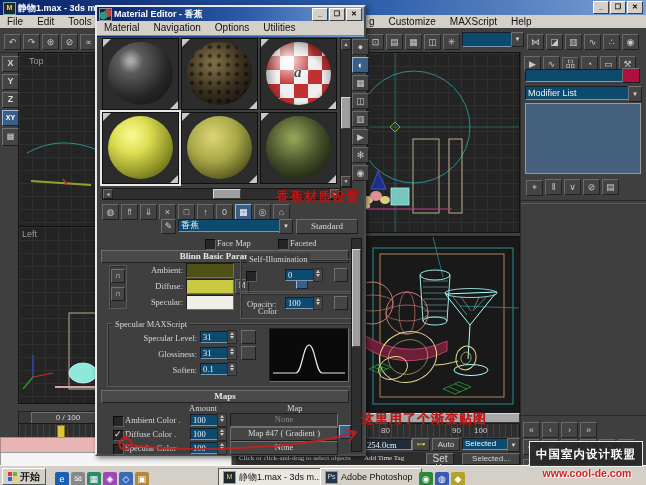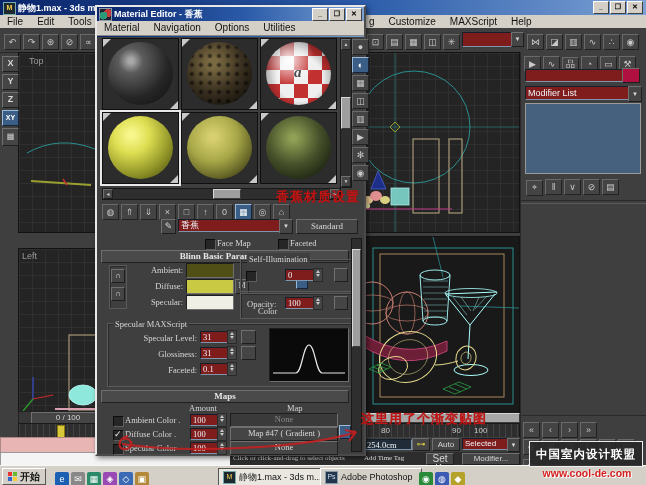--- a/index.html
+++ b/index.html
@@ -8,21 +8,21 @@
   .abs{position:absolute;}
   .serif{font-family:"Liberation Serif",serif;}
   
   .tbar{background:linear-gradient(90deg,#0a246a,#2a5aa8 55%,#7aa0d4);color:#fff;font-weight:bold;font-size:9px;}
   .mbar{background:#d4d0c8;color:#111;font-size:10px;}
   .mitem{display:inline-block;padding:0 7px;line-height:13px;}
   .winbtn{display:inline-block;width:14px;height:11px;background:#d4d0c8;border:1px solid;border-color:#fff #404040 #404040 #fff;color:#000;font-size:7px;line-height:9px;text-align:center;font-weight:bold;margin-left:1px;}
   
   .btn3{background:#454545;border:1px solid;border-color:#707070 #1e1e1e #1e1e1e #707070;color:#d8d8d8;text-align:center;}
   .btn3.disabled{background:#3a3a3a;border-color:#1e1e1e #707070 #707070 #1e1e1e;color:#8a8a8a;}
-  .fld{background:#7f1d1d;border:1px solid;border-color:#141f2b #7d95ad #7d95ad #141f2b;color:#f0f4f8;font-family:"Liberation Serif",serif;font-size:8.5px;line-height:10px;padding:0 2px;}
+  .fld{background:#0c4a6e;border:1px solid;border-color:#141f2b #7d95ad #7d95ad #141f2b;color:#f0f4f8;font-family:"Liberation Serif",serif;font-size:8.5px;line-height:10px;padding:0 2px;}
   .ckb{width:9px;height:9px;background:#262626;border:1px solid;border-color:#0d0d0d #5e5e5e #5e5e5e #0d0d0d;position:absolute;}
   .ckb.on::after{content:'✓';color:#eee;font-size:9px;line-height:8px;position:absolute;left:0;top:-1px;}
   .spin{width:8px;height:12px;background:#454545;border:1px solid #2a2a2a;position:absolute;}
   .spin::before{content:'';display:block;margin:1px auto 1px;width:0;border:2px solid transparent;border-bottom:3px solid #c9c9c9;border-top:0;}
   .spin::after{content:'';display:block;margin:1px auto 0;width:0;border:2px solid transparent;border-top:3px solid #c9c9c9;border-bottom:0;}
   .grp{border:1px solid #5a5a5a;box-shadow:inset 1px 1px 0 #2a2a2a;}
   .rollhead{background:#4a4a4a;border:1px solid;border-color:#6e6e6e #202020 #202020 #6e6e6e;color:#e6e6e6;text-align:center;font-family:"Liberation Serif",serif;font-size:9px;line-height:11px;font-weight:bold;}
   .ic{display:inline-flex;align-items:center;justify-content:center;width:15px;height:14px;margin:1px;background:#444;border:1px solid;border-color:#6a6a6a #222 #222 #6a6a6a;color:#c9c9c9;font-size:9px;}
   .ic.active{background:#3a5e86;border-color:#9ab8d8 #16243a #16243a #9ab8d8;color:#fff;}
   .grid{background-color:#242424;background-image:linear-gradient(#2f2f2f 1px,transparent 1px),linear-gradient(90deg,#2f2f2f 1px,transparent 1px);background-size:13px 13px;}
@@ -95,21 +95,21 @@
       <path d="M14,118 L22,136 H7 Z" fill="#1e2f8a" stroke="#4a5fd0" stroke-width="0.8"></path>
       <rect x="27" y="135" width="18" height="17" fill="#7fd8cf" stroke="#bbffff" stroke-width="0.8" opacity="0.9"></rect>
       <ellipse cx="4" cy="147" rx="5" ry="4" fill="#e8c890"></ellipse>
       <ellipse cx="12" cy="143" rx="6" ry="5" fill="#e09090"></ellipse>
       <ellipse cx="21" cy="147" rx="5" ry="4" fill="#d8d080"></ellipse>
       <ellipse cx="2" cy="153" rx="4" ry="3" fill="#e8e0a0"></ellipse>
       <path d="M0,156 H88" stroke="#c03a8a" stroke-width="1.2"></path>
     </svg>
   </div>
 
-  <div class="abs grid" style="left:18px;top:248px;width:90px;height:176px;border:1px solid #121212;">
+  <div class="abs grid" style="left:18px;top:226px;width:90px;height:176px;border:1px solid #121212;">
     <span class="abs vplabel" style="left:3px;top:2px;">Left</span>
     <svg class="abs" style="left:0;top:0;" width="90" height="176" viewBox="0 0 90 176">
       <rect x="50" y="86" width="38" height="76" fill="none" stroke="#bfae86" stroke-width="1"></rect>
       <ellipse cx="64" cy="146" rx="14" ry="10" fill="#8fe8dc" stroke="#bbffff" stroke-width="0.8"></ellipse>
       <path d="M36,160 H90" stroke="#d8a0b0" stroke-width="2"></path>
       <path d="M14,150 V128" stroke="#3a4ecc" stroke-width="1.2"></path>
       <path d="M14,150 L34,146" stroke="#cc2a2a" stroke-width="1.2"></path>
       <path d="M14,150 L4,162" stroke="#2aa02a" stroke-width="1.2"></path>
     </svg>
   </div>
@@ -180,33 +180,33 @@
   <div class="abs" style="left:18px;top:423px;width:500px;height:14px;background:#2e2e2e;border:1px solid #1a1a1a;background-image:repeating-linear-gradient(90deg,rgba(255,255,255,0.10) 0 1px,transparent 1px 6px);">
     <span class="abs" style="left:38px;top:1px;width:6px;height:11px;background:#d8c83a;border:1px solid #8a7a10;"></span>
     <span class="abs" style="left:80px;top:1px;width:5px;height:11px;background:#d8c83a;border:1px solid #8a7a10;"></span>
     <span class="abs" style="left:362px;top:2px;font-size:8px;color:#c9c9c9;">80</span>
     <span class="abs" style="left:409px;top:2px;font-size:8px;color:#c9c9c9;padding-left:24px;">90</span>
     <span class="abs" style="left:455px;top:2px;font-size:8px;color:#c9c9c9;">100</span>
   </div>
 
   <div class="abs" style="left:0;top:437px;width:95px;height:15px;background:#e8b4b4;border:1px solid #a88;"></div>
   <div class="abs" style="left:0;top:452px;width:230px;height:13px;background:#f4f4f4;border:1px solid #999;"></div>
-  <div class="abs serif" style="left:230px;top:452px;width:132px;height:13px;background:#2d2d2d;color:#dcdcdc;font-size:7px;line-height:13px;padding-left:3px;white-space:nowrap;overflow:hidden;">Click or click-and-drag to select objects</div>
+  <div class="abs serif" style="left:236px;top:452px;width:132px;height:13px;background:#2d2d2d;color:#dcdcdc;font-size:7px;line-height:13px;padding-left:3px;white-space:nowrap;overflow:hidden;">Click or click-and-drag to select objects</div>
 
   <div class="abs" style="left:362px;top:437px;width:158px;height:15px;background:#3f3f3f;">
     <span class="abs fld" style="left:2px;top:2px;width:42px;height:9px;background:#202c38;">254.0cm</span>
     <span class="abs btn3" style="left:50px;top:1px;width:16px;height:11px;color:#d8c83a;font-size:9px;line-height:11px;">⊶</span>
     <span class="abs btn3" style="left:70px;top:1px;width:26px;height:11px;font-size:8px;line-height:11px;">Auto</span>
     <span class="abs fld" style="left:100px;top:1px;width:44px;height:10px;font-family:'Liberation Sans',sans-serif;font-size:8px;">Selected</span>
     <span class="abs btn3" style="left:145px;top:1px;width:11px;height:12px;font-size:6px;line-height:12px;">▼</span>
   </div>
   <div class="abs" style="left:362px;top:452px;width:158px;height:13px;background:#2d2d2d;">
     <span class="abs serif" style="left:2px;top:0;font-size:7px;line-height:13px;color:#dcdcdc;">Add Time Tag</span>
     <span class="abs btn3" style="left:64px;top:1px;width:26px;height:10px;font-size:10px;line-height:10px;">Set K.</span>
-    <span class="abs btn3" style="left:100px;top:1px;width:56px;height:10px;font-size:8px;line-height:10px;">Modifier...</span>
+    <span class="abs btn3" style="left:100px;top:1px;width:56px;height:10px;font-size:8px;line-height:10px;">Selected...</span>
   </div>
 
   <div class="abs" style="left:520px;top:415px;width:126px;height:50px;background:#3f3f3f;border-left:1px solid #2a2a2a;border-top:1px solid #2a2a2a;">
     <span class="abs" style="left:1px;top:3px;"><span class="ic">«</span><span class="ic">‹</span><span class="ic">›</span><span class="ic">»</span></span>
     <span class="abs" style="left:1px;top:20px;"><span class="ic">⊕</span><span class="ic">⊞</span><span class="ic">⊡</span><span class="ic">↻</span><span class="ic">◰</span><span class="ic">◱</span><span class="ic">▣</span></span>
   </div>
 
   <div class="abs" style="left:95px;top:5px;width:267px;height:447px;background:#3f3f3f;border:2px solid;border-color:#e8e8e8 #4a4a4a #4a4a4a #e8e8e8;box-shadow:2px 2px 5px rgba(0,0,0,.5);z-index:20;">
     <div class="abs tbar" style="left:0;top:0;right:0;height:30px;">
       <span class="abs" style="left:2px;top:1px;width:11px;height:11px;border:1px solid #89a;background:radial-gradient(circle at 30% 60%,#2a9a7a 0 38%,transparent 40%),radial-gradient(circle at 72% 38%,#c23a3a 0 38%,transparent 40%),#223;"></span>
@@ -308,21 +308,21 @@
     <div class="abs grp" style="left:10px;top:316px;width:243px;height:62px;"></div>
     <span class="abs melab" style="left:16px;top:311px;background:#3f3f3f;padding:0 2px;">Specular MAXScript</span>
     <span class="abs melab" style="left:22px;top:325px;width:78px;text-align:right;">Specular Level:</span>
     <span class="abs fld" style="left:103px;top:324px;width:24px;height:10px;">31</span>
     <span class="spin" style="left:130px;top:323px;"></span>
     <span class="abs btn3" style="left:144px;top:323px;width:13px;height:12px;"></span>
     <span class="abs melab" style="left:22px;top:341px;width:78px;text-align:right;">Glossiness:</span>
     <span class="abs fld" style="left:103px;top:340px;width:24px;height:10px;">31</span>
     <span class="spin" style="left:130px;top:339px;"></span>
     <span class="abs btn3" style="left:144px;top:339px;width:13px;height:12px;"></span>
-    <span class="abs melab" style="left:22px;top:357px;width:78px;text-align:right;">Faceted:</span>
+    <span class="abs melab" style="left:22px;top:357px;width:78px;text-align:right;">Soften:</span>
     <span class="abs fld" style="left:103px;top:356px;width:24px;height:10px;">0.1</span>
     <span class="spin" style="left:130px;top:355px;"></span>
     <div class="abs" style="left:172px;top:321px;width:78px;height:52px;background:#0a0a0a;border:1px solid;border-color:#1e1e1e #707070 #707070 #1e1e1e;">
       <svg width="78" height="50" viewBox="0 0 78 50">
         <path d="M3,44 L26,44 C32,44 33,16 39,16 C45,16 46,44 52,44 L75,44" fill="none" stroke="#e8e8e8" stroke-width="1.2"></path>
       </svg>
     </div>
 
     <div class="abs rollhead" style="left:4px;top:383px;width:246px;height:11px;">Maps</div>
     <span class="abs melab" style="left:92px;top:395px;">Amount</span>

